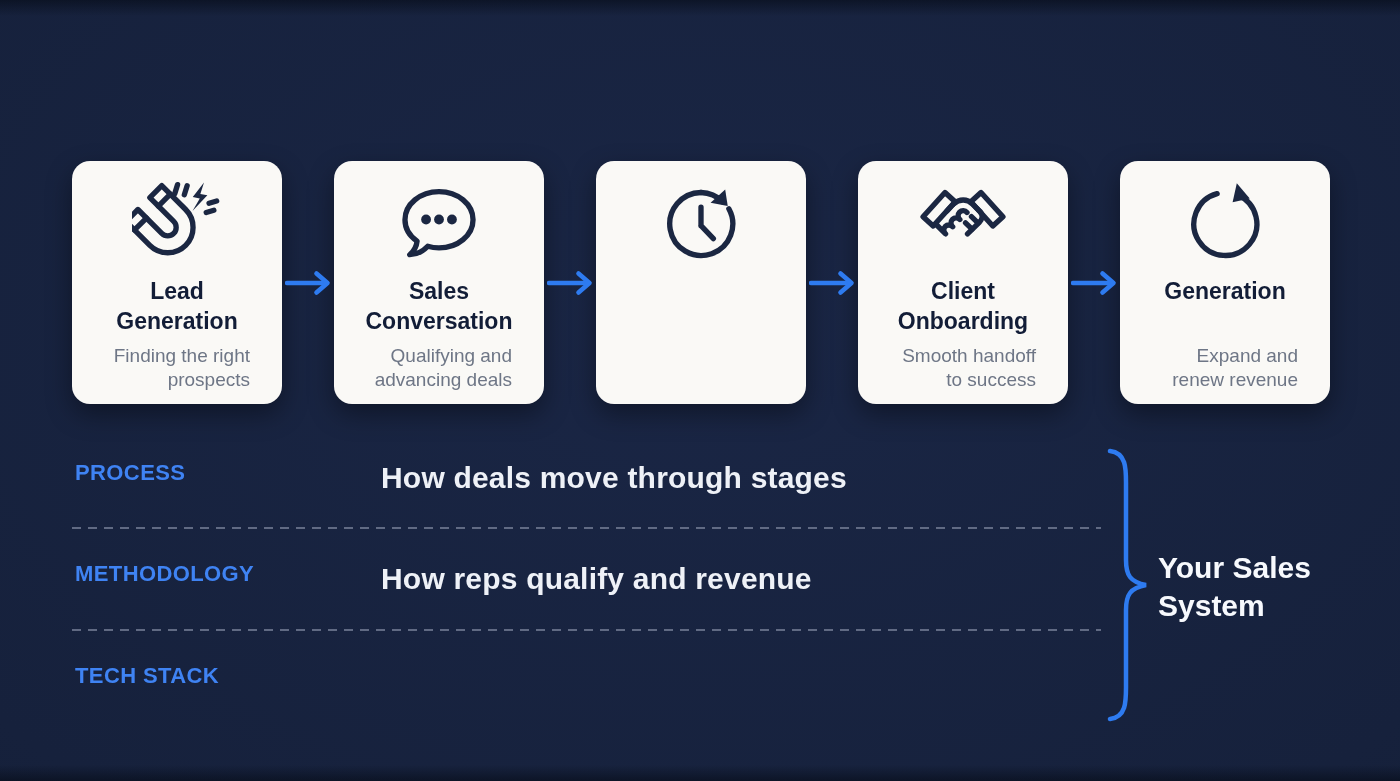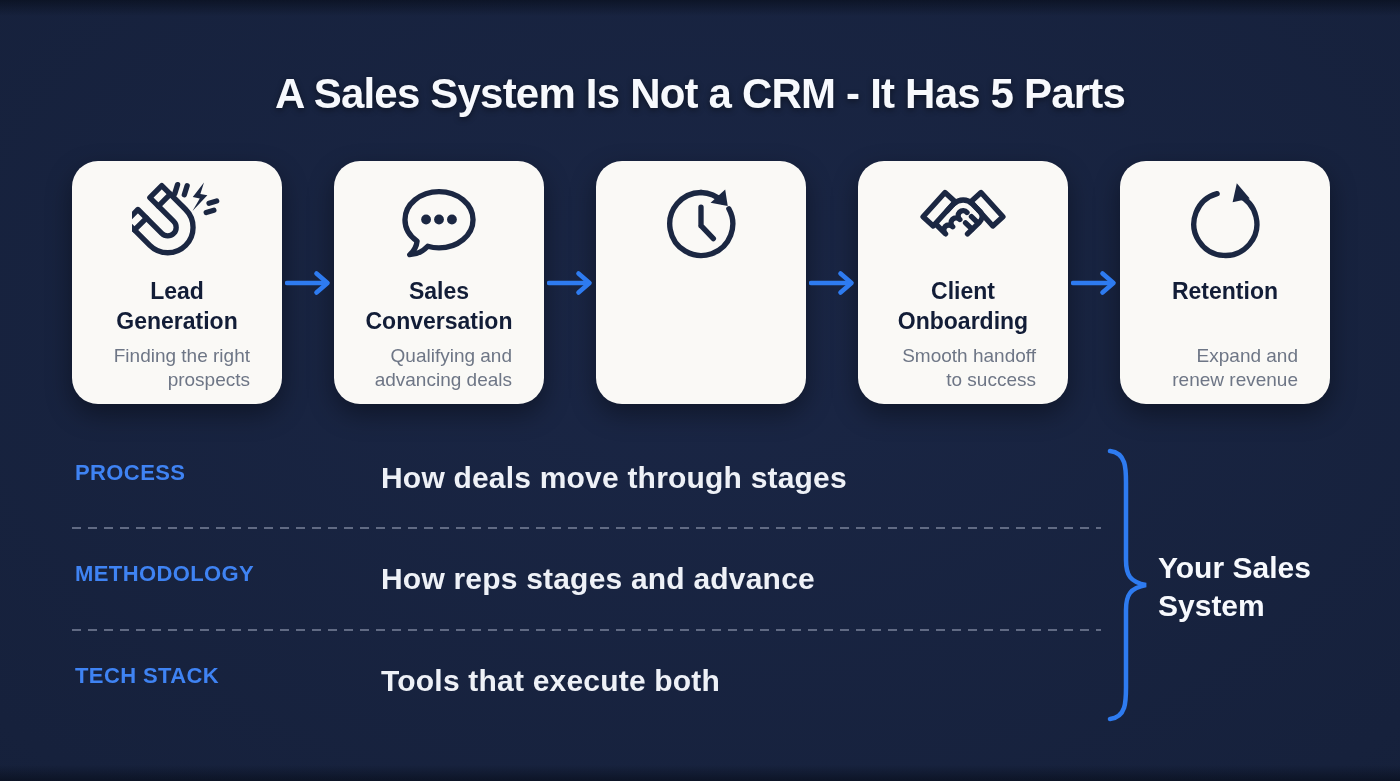--- a/index.html
+++ b/index.html
@@ -9,21 +9,21 @@
     background:
       linear-gradient(180deg, rgba(4,9,19,.55) 0px, rgba(4,9,19,0) 16px, rgba(4,9,19,0) 765px, rgba(4,9,19,.55) 781px),
       radial-gradient(120% 140% at 50% 42%, #1a2645 0%, #16213c 55%, #111b31 100%);
   }
   .main-title{
     position:absolute;left:0;top:70px;width:100%;text-align:center;
     color:#f7f9fd;font-size:42px;font-weight:700;letter-spacing:-0.8px;
     text-shadow:0 2px 6px rgba(0,0,0,.45);
   }
   .card{
-    position:absolute;top:161px;width:210px;height:243px;border-radius:26px;
+    position:absolute;top:161px;width:210px;height:243px;border-radius:18px;
     background:#faf9f6;box-shadow:0 10px 26px rgba(0,0,0,.38);
     display:flex;flex-direction:column;align-items:center;
   }
   .card-icon{margin-top:13px;height:100px;display:flex;align-items:center;justify-content:center;}
   .card-icon svg{width:90px;height:90px;}
   .icon-stroke{fill:none;stroke:#1b2742;stroke-width:1.9;stroke-linecap:round;stroke-linejoin:round;}
   .icon-fill{fill:#1b2742;stroke:none;}
   .card-title{
     height:64px;display:flex;align-items:flex-start;justify-content:center;
     text-align:center;color:#121d37;font-size:23px;font-weight:700;line-height:30px;
@@ -53,21 +53,20 @@
   .brace-label{
     position:absolute;left:1158px;top:549px;width:190px;
     color:#f7f9fd;font-size:30px;font-weight:700;line-height:38px;
   }
 </style>
 </head>
 <body>
 
 <div id="canvas">
 
-  <div class="main-title">A Sales System Is Not a CRM - It Has 5 Parts</div>
 
   <div class="card" style="left:72px">
     <div class="card-icon">
       <svg viewBox="0 0 32 32">
         <g class="icon-stroke" transform="translate(-4,1.5) rotate(-45 16 15)">
           <path d="M7 4 H13 V16 A3 3 0 0 0 19 16 V4 H25 V16 A9 9 0 0 1 7 16 Z"></path>
           <path d="M7 8.3 H13 M19 8.3 H25"></path>
         </g>
         <path class="icon-stroke" d="M16.2 2.0 L15.2 5.2 M19.6 2.4 L18.6 5.6"></path>
         <path class="icon-fill" d="M25.6 1.2 L21.6 6.4 L24.1 6.9 L21.5 11.4 L26.8 5.8 L24.3 5.3 Z"></path>
@@ -117,21 +116,21 @@
     <div class="card-sub">Smooth handoff to success</div>
   </div>
 
   <div class="card" style="left:1120px">
     <div class="card-icon">
       <svg viewBox="0 0 32 32">
         <path class="icon-stroke" d="M13.2 5.2 A11.2 11.2 0 1 0 20.5 5.7"></path>
         <path class="icon-fill" d="M20.2 1.5 L24.8 6.9 L18.7 8.3 Z"></path>
       </svg>
     </div>
-    <div class="card-title">Retention</div>
+    <div class="card-title">Generation</div>
     <div class="card-sub">Expand and renew revenue</div>
   </div>
 
   <div class="flow-arrow" style="left:285px">
     <svg viewBox="0 0 46 26">
         <path class="arrow-stroke" d="M2 13 H40"></path>
         <path class="arrow-stroke" d="M31.5 3.5 L42.5 13 L31.5 22.5"></path>
       </svg>
   </div>
   <div class="flow-arrow" style="left:547px">
@@ -154,27 +153,26 @@
   </div>
 
   <div class="layer-row" style="top:460px">
     <span class="layer-label">PROCESS</span>
     <span class="layer-desc">How deals move through stages</span>
   </div>
   <div class="divider" style="top:527px"></div>
 
   <div class="layer-row" style="top:561px">
     <span class="layer-label">METHODOLOGY</span>
-    <span class="layer-desc">How reps stages and advance</span>
+    <span class="layer-desc">How reps qualify and revenue</span>
   </div>
   <div class="divider" style="top:629px"></div>
 
   <div class="layer-row" style="top:663px">
     <span class="layer-label">TECH STACK</span>
-    <span class="layer-desc">Tools that execute both</span>
   </div>
 
   <div class="brace">
     <svg viewBox="0 0 50 274">
       <path class="brace-stroke" d="M8 3 C25 5 24 22 24 38 L24 112 C24 127 28 134 44 137 C28 140 24 147 24 162 L24 236 C24 252 25 269 8 271"></path>
     </svg>
   </div>
   <div class="brace-label">Your Sales System</div>
 
 </div>

